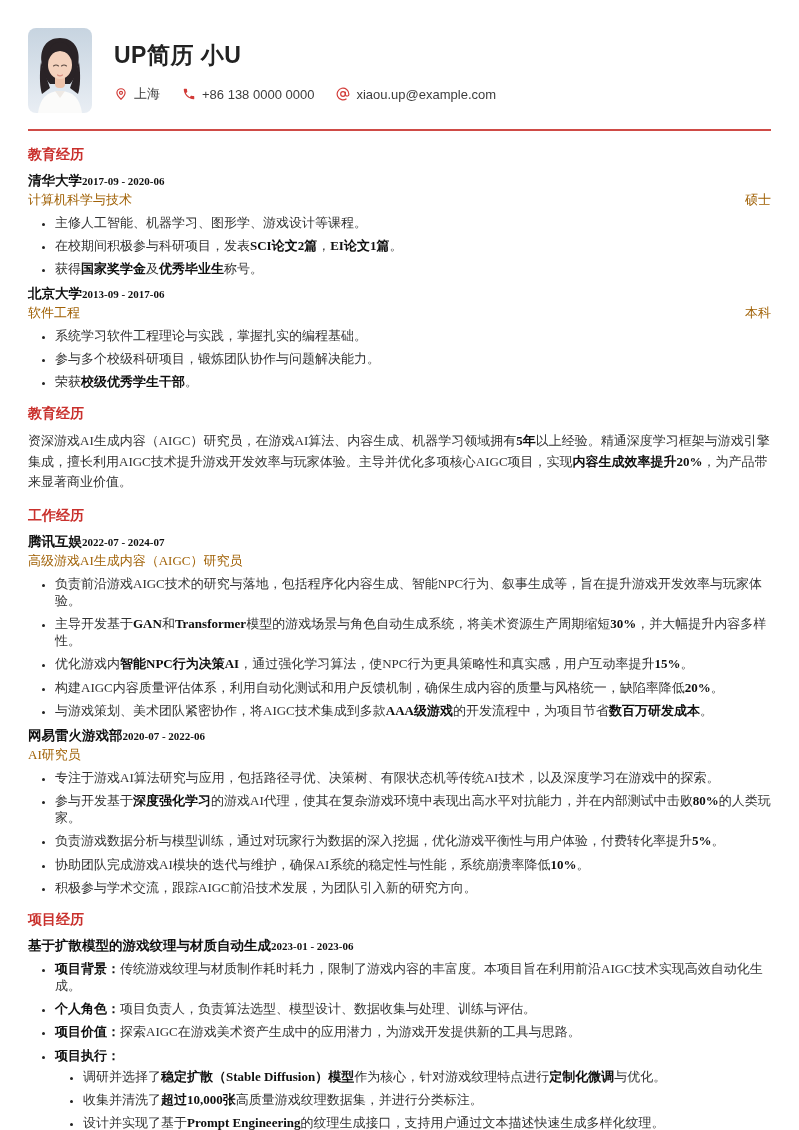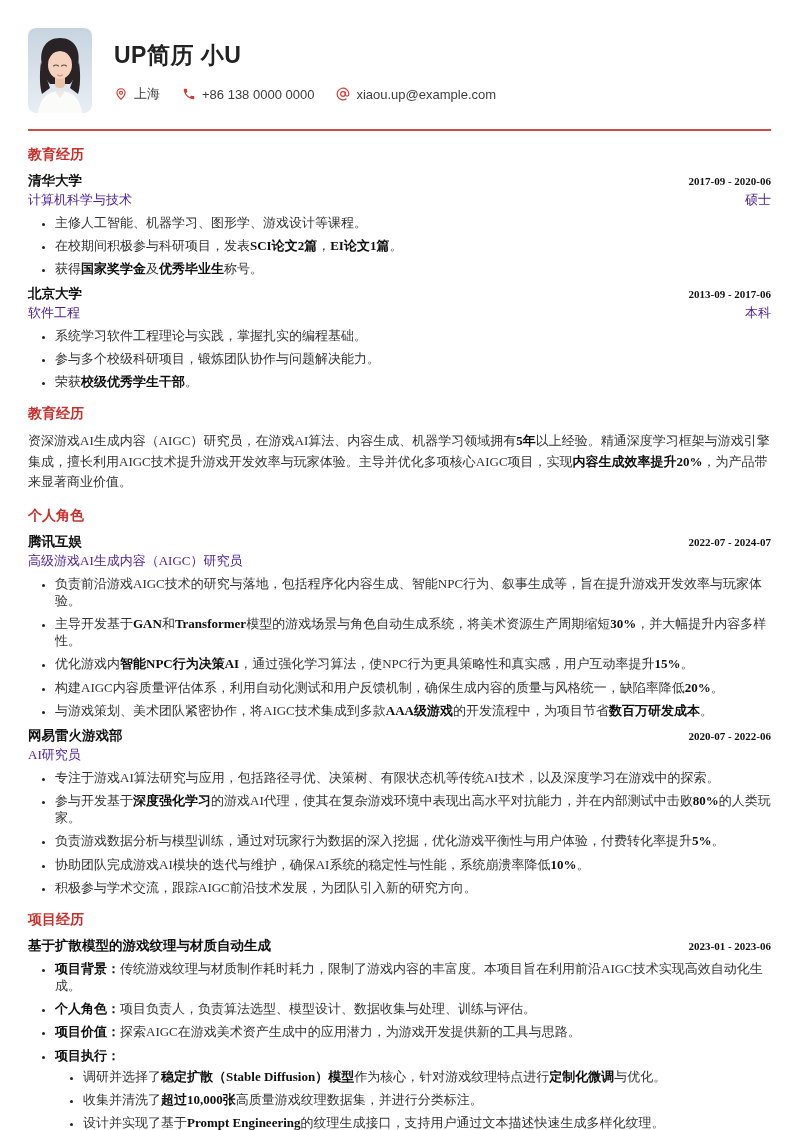--- a/index.html
+++ b/index.html
@@ -20,24 +20,24 @@
   .contacts{display:flex;align-items:center;gap:22px;font-size:13px;color:#3c3c3c;}
   .contact-item{display:inline-flex;align-items:center;gap:6px;}
   .cicon{display:inline-flex;width:14px;height:14px;}
   .cicon svg{width:14px;height:14px;}
   .divider{border:0;height:1.5px;background:#cf4b46;margin:16px 0 0;}
 
   
   .section{margin-top:15px;font-family:Liberation Serif, serif;}
   .section-title{font-size:14px;font-weight:700;color:#c9302c;margin:0 0 2px;}
   .entry{margin-top:8px;}
-  .erow{display:flex;justify-content:space-between;align-items:baseline;}
+  .erow{display:flex;justify-content:flex-start;align-items:baseline;}
   .etitle{font-size:13.5px;font-weight:700;color:#111;}
   .edate{font-size:11px;font-weight:700;color:#111;white-space:nowrap;}
-  .esub{display:flex;justify-content:space-between;font-size:13px;color:#4c1d95;margin-top:1px;}
+  .esub{display:flex;justify-content:space-between;font-size:13px;color:#a16207;margin-top:1px;}
   .summary{margin:4px 0 0;line-height:1.55;font-size:13px;color:#333;}
   b{color:#101010;font-weight:700;}
 
   ul.bl{margin:5px 0 2px;padding-left:27px;list-style:disc;}
   ul.bl li{margin:0 0 6px;line-height:1.32;font-size:13px;color:#333;}
   ul.bl li::marker{color:#222;font-size:11px;}
   ul.bl ul.bl{margin:4px 0 0;padding-left:28px;}
 </style>
 </head>
 <body>
@@ -133,21 +133,21 @@
           </ul>
         </div>
       </section>
       <section class="section">
         <h2 class="section-title">教育经历</h2>
         <div class="entry">
           <p class="summary">资深游戏AI生成内容（AIGC）研究员，在游戏AI算法、内容生成、机器学习领域拥有<b>5年</b>以上经验。精通深度学习框架与游戏引擎集成，擅长利用AIGC技术提升游戏开发效率与玩家体验。主导并优化多项核心AIGC项目，实现<b>内容生成效率提升20%</b>，为产品带来显著商业价值。</p>
         </div>
       </section>
       <section class="section">
-        <h2 class="section-title">个人角色</h2>
+        <h2 class="section-title">工作经历</h2>
         <div class="entry">
           <div class="erow">
             <span class="etitle">腾讯互娱</span>
             <span class="edate">2022-07 - 2024-07</span>
           </div>
           <div class="esub">
             <span>高级游戏AI生成内容（AIGC）研究员</span>
             <span></span>
           </div>
           <ul class="bl">

